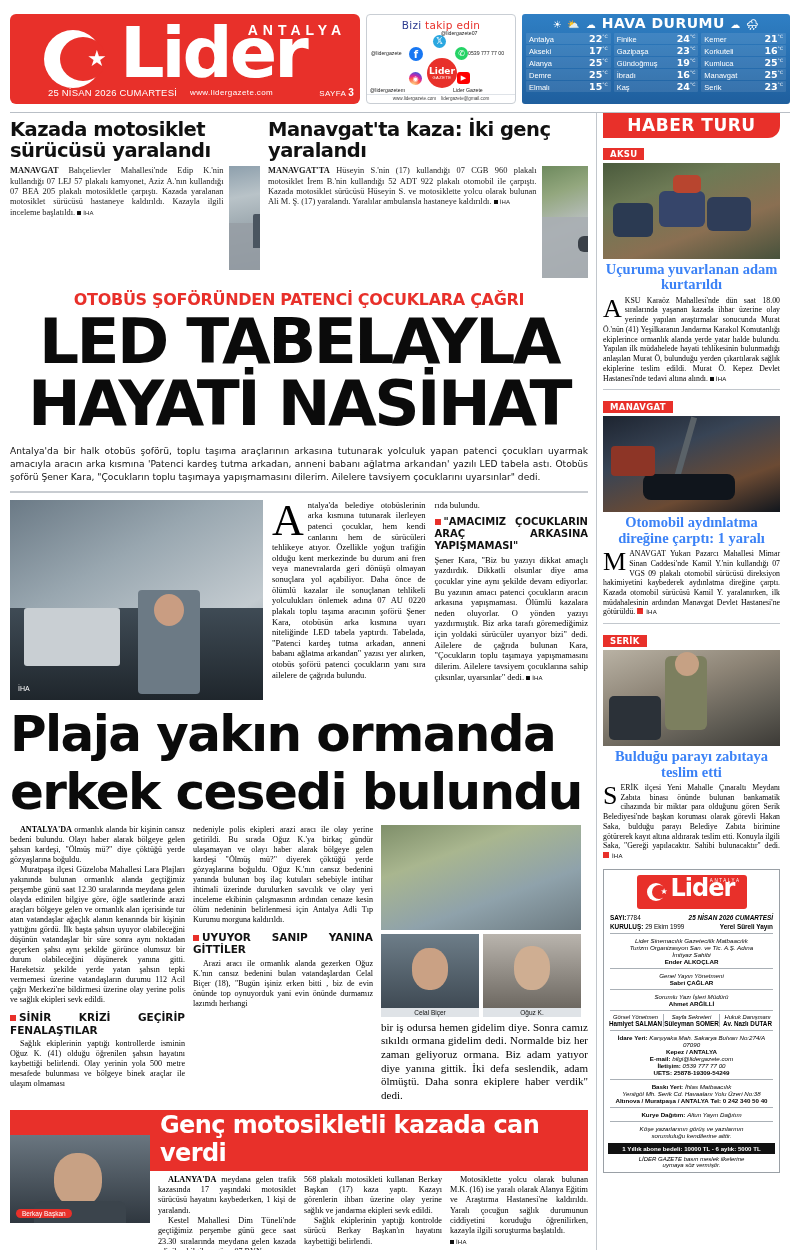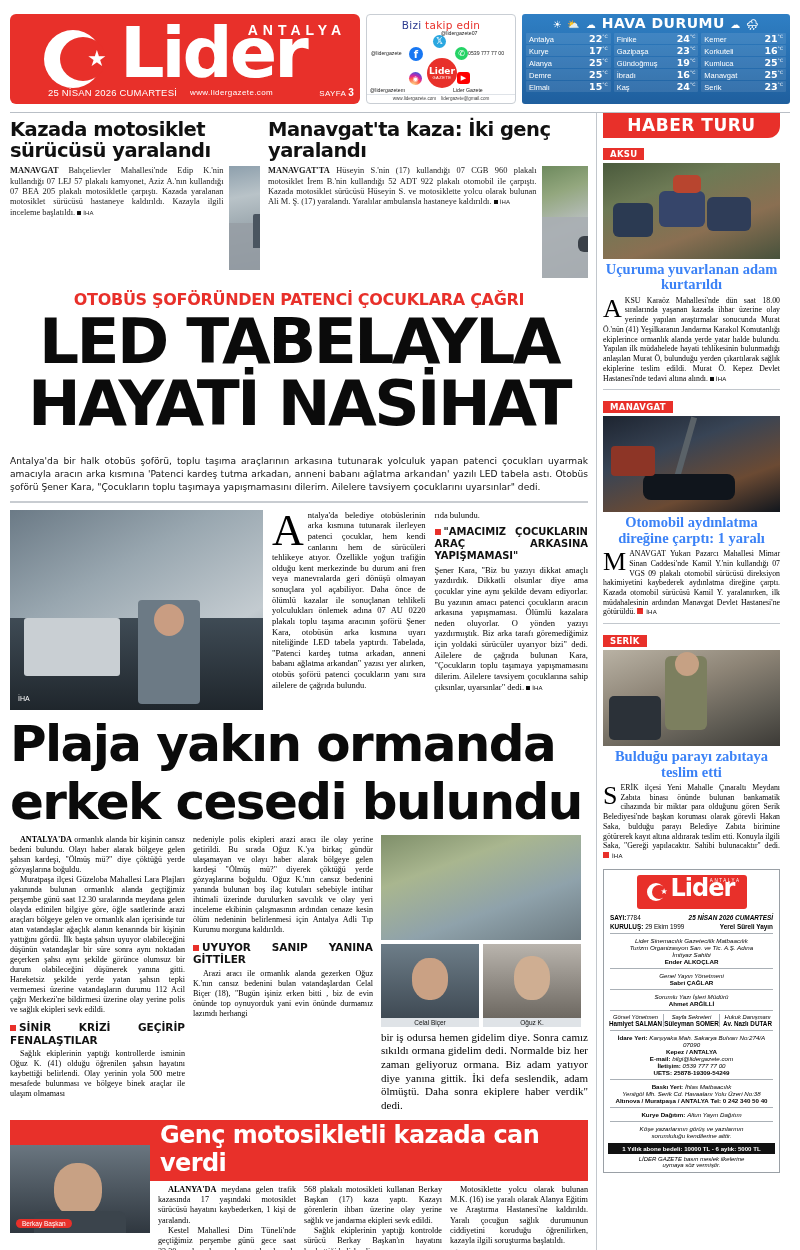--- a/index.html
+++ b/index.html
@@ -145,21 +145,21 @@
   .kicker {
     text-align:center; color:#e8302a; font-family:"DejaVu Sans", sans-serif;
     font-weight:700; font-size:16px; letter-spacing:-.3px; margin-top:12px;
   }
   .bigheadline {
     font-family:"DejaVu Sans", sans-serif; font-weight:700; color:#0b0b0b;
     font-size:63px; line-height:.92; letter-spacing:-2.5px; text-align:center;
     margin-top:4px; white-space:nowrap;
   }
   .standfirst {
-    margin-top:22px; font-family:"DejaVu Sans", sans-serif; font-size:9.1px;
+    margin-top:12px; font-family:"DejaVu Sans", sans-serif; font-size:9.1px;
     line-height:1.42; text-align:justify; color:#111;
   }
   .rule-red { height:2px; background:#c8ccd1; margin:7px 0 0 0; }
 
   
   .story-main { display:flex; gap:9px; margin-top:7px; }
   .sm-photo { width:253px; height:200px; flex:0 0 253px;
     background:linear-gradient(150deg,#6b7a86 0%,#99a7b0 35%,#c3cbd0 70%,#7e8a93 100%); position:relative; overflow:hidden;}
   .sm-col { flex:1; font-size:8.5px; line-height:1.25; text-align:justify; }
   .dropcap {
@@ -316,21 +316,21 @@
         <span class="ico">☁</span>
         <span class="ico">🌧</span>
       </div>
       <div class="weather-cols">
         <div class="wcol">
           <div class="wrow">
               <span class="city">Antalya</span>
               <span class="tmp"><span>22</span><sup>°C</sup></span>
             </div>
           <div class="wrow">
-              <span class="city">Kurye</span>
+              <span class="city">Akseki</span>
               <span class="tmp"><span>17</span><sup>°C</sup></span>
             </div>
           <div class="wrow">
               <span class="city">Alanya</span>
               <span class="tmp"><span>25</span><sup>°C</sup></span>
             </div>
           <div class="wrow">
               <span class="city">Demre</span>
               <span class="tmp"><span>25</span><sup>°C</sup></span>
             </div>

